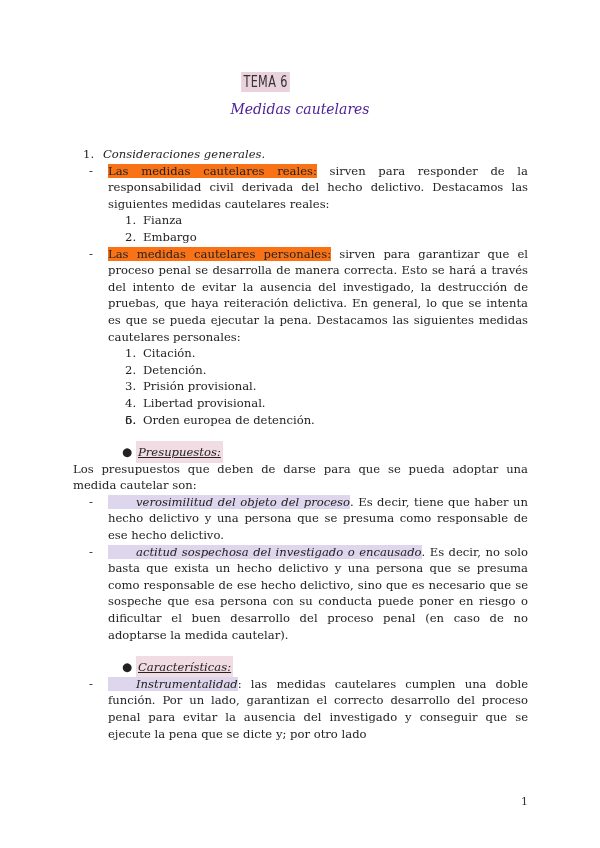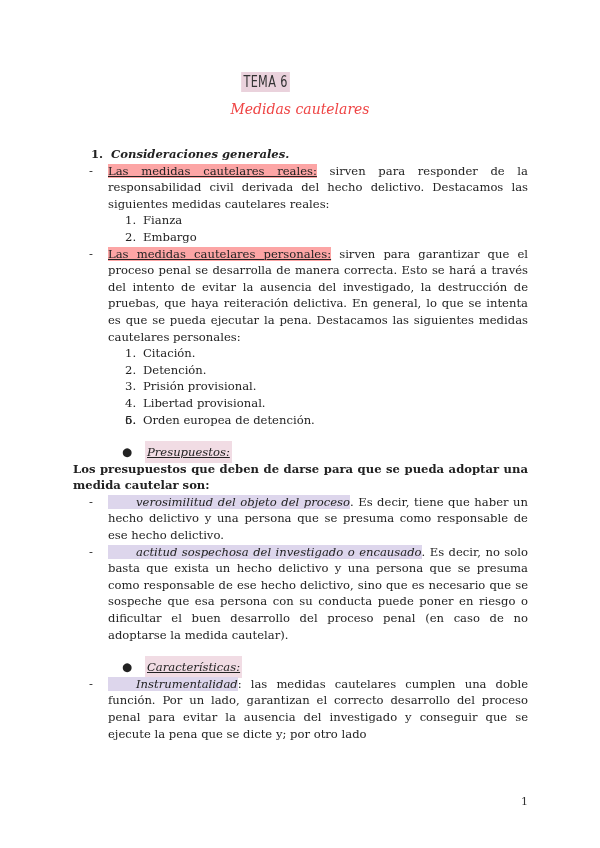--- a/index.html
+++ b/index.html
@@ -3,36 +3,36 @@
   <meta charset="utf-8">
   <style>
     html, body { margin: 0; padding: 0; background: #ffffff; }
     body { width: 600px; height: 848px; position: relative; overflow: hidden;
       font-family: "DejaVu Serif", serif; color: #222; }
     .page { position: absolute; left: 0; top: 0; width: 600px; height: 848px; }
     .title-wrap { position: absolute; left: 0; top: 72px; width: 532px; text-align: center; }
     .tema { display: inline-block; background: #ead2dc; font-family: "DejaVu Sans", sans-serif;
       font-size: 15px; letter-spacing: 0.5px; padding: 1px 3px; color: #333; transform: scaleX(0.75); }
     .subtitle { position: absolute; left: 0; top: 101px; width: 600px; text-align: center;
-      font-style: italic; font-size: 14px; color: #ef4444; font-family: "DejaVu Serif", serif; }
+      font-style: italic; font-size: 14px; color: #4c1d95; font-family: "DejaVu Serif", serif; }
     .content { position: absolute; left: 73px; top: 146px; width: 455px; font-size: 11.6px; line-height: 16.6px; }
-    .h1 { font-weight: bold; font-style: italic; margin-left: 18px; }
+    .h1 { font-weight: normal; font-style: italic; margin-left: 10px; }
     .h1 .num { display: inline-block; width: 20px; font-style: normal; }
     p { margin: 0; }
-    .just { text-align: justify; font-weight: bold; }
+    .just { text-align: justify; }
     .dash-item { position: relative; padding-left: 35px; text-align: justify; }
     .dash-item .dash { position: absolute; left: 16px; top: 0; }
     .olist { padding-left: 52px; }
     .olist .li { position: relative; padding-left: 18px; }
     .olist .li .n { position: absolute; left: 0; }
-    .hl-pink { background: #fca5a5; text-decoration: underline; }
+    .hl-pink { background: #f97316; }
     .hl-lav { background: #ddd6ec; font-style: italic; padding-left: 28px; }
     .bullet-h { margin-top: 16px; padding-left: 63px; position: relative; }
     .bullet-h .dot { position: absolute; left: 49px; top: 0; }
-    .bullet-h .lbl { background: #f1dce4; font-style: italic; text-decoration: underline; padding: 4px 2px; margin-left: 9px; }
+    .bullet-h .lbl { background: #f1dce4; font-style: italic; text-decoration: underline; padding: 4px 2px; }
     .page-num { position: absolute; left: 521px; top: 795px; font-size: 11px; color: #333; }
   </style>
 </head>
 <body>
 
 <div class="page">
   <div class="title-wrap">
     <span class="tema">TEMA 6</span>
   </div>
   <div class="subtitle">Medidas cautelares</div>

